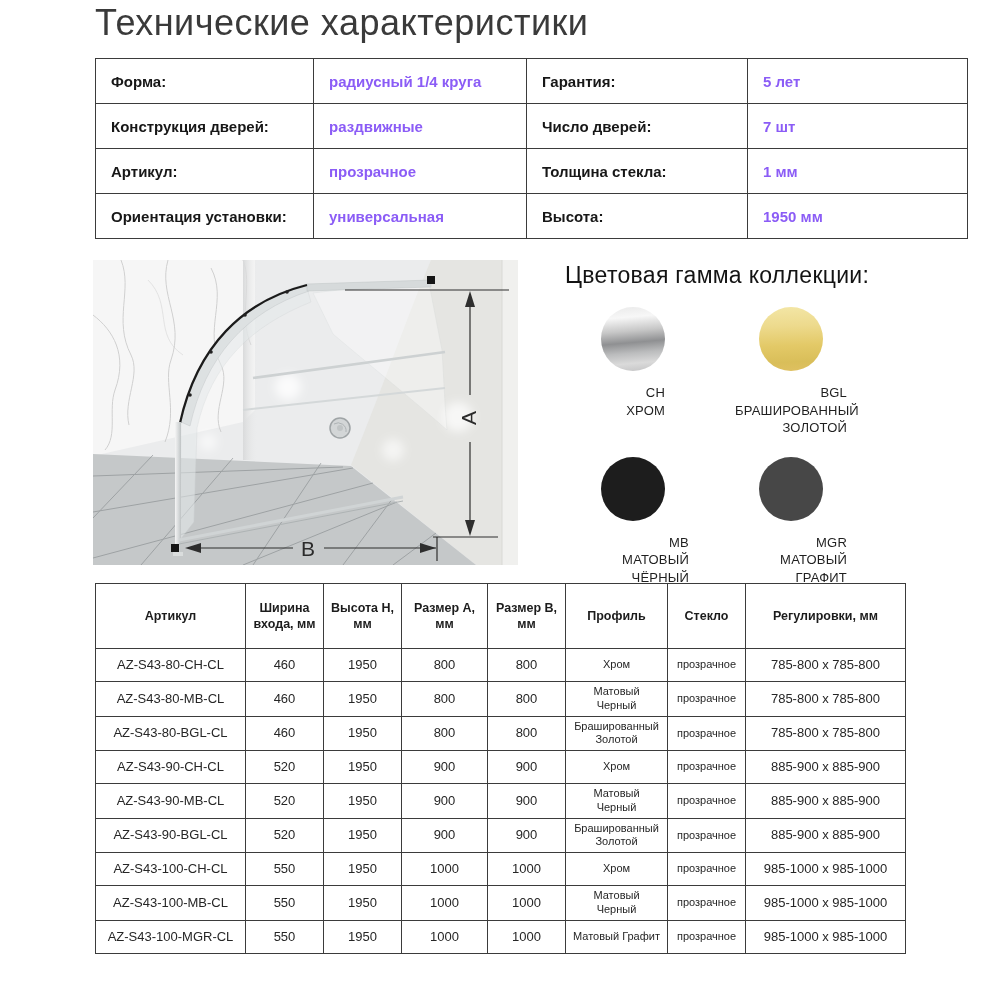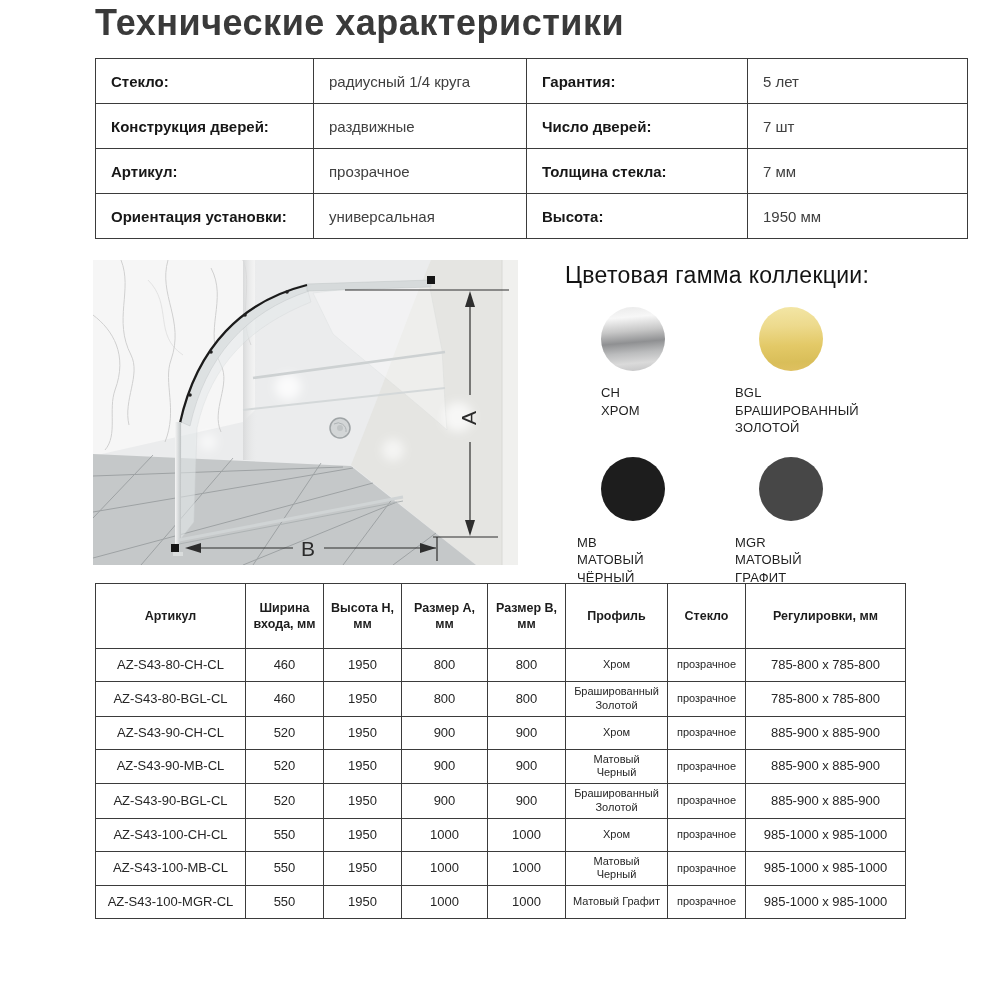--- a/index.html
+++ b/index.html
@@ -1,38 +1,38 @@
 <!DOCTYPE html>
 <html><head>
 <meta charset="utf-8">
 <style>
   html,body{margin:0;padding:0;background:#ffffff;}
   #page{position:relative;width:1000px;height:1000px;background:#fff;
         font-family:"Liberation Sans","DejaVu Sans",sans-serif;color:#2a2a2a;overflow:hidden;}
 
   
-  .page-title{position:absolute;left:95px;top:2px;font-size:36px;font-weight:700;
+  .page-title{position:absolute;left:95px;top:2px;font-size:36px;font-weight:400;
               letter-spacing:.5px;color:#3a3a3a;}
 
   
   .spec-table{position:absolute;left:95px;top:58px;width:808px;border-collapse:collapse;table-layout:fixed;}
   .spec-table td{border:1px solid #3b3b3b;height:44px;padding:0 0 0 15px;vertical-align:middle;
                  font-size:15px;background:#fff;}
   .spec-table td.sl{font-weight:700;color:#171717;}
-  .spec-table td.sv{font-weight:400;color:#404040;}
+  .spec-table td.sv{font-weight:700;color:#8b5cf6;}
 
   
   .product-figure{position:absolute;left:93px;top:260px;width:425px;height:305px;}
   .product-figure svg{display:block;}
 
   
   .colors{position:absolute;left:554px;top:262px;width:390px;}
   .colors-title{font-size:23px;font-weight:400;color:#131313;letter-spacing:.3px;padding-left:11px;}
   .swatch-grid{margin-top:18px;display:grid;grid-template-columns:158px 158px;row-gap:20px;justify-items:center;}
-  .swatch{text-align:left;}
+  .swatch{text-align:right;}
   .circle{width:64px;height:64px;border-radius:50%;margin:0 auto;background:#888;}
   .circle.chrome{background:linear-gradient(175deg,#e9e9e9 0%,#f7f7f7 18%,#c7c7c7 38%,#8f9092 55%,#bbbcbd 70%,#dadada 85%,#c2c2c3 100%);}
   .circle.gold{background:linear-gradient(178deg,#f3e6a6 0%,#edda8d 30%,#e3c967 60%,#d9be59 85%,#dfc061 100%);}
   .swatch-label{margin-top:13px;font-size:13px;line-height:1.35;color:#1f1f1f;letter-spacing:.2px;}
   .swatch-label .cname{max-width:112px;margin:0 auto;}
 
   
   .products-table{position:absolute;left:95px;top:583px;width:810px;border-collapse:collapse;table-layout:fixed;}
   .products-table th{border:1px solid #3b3b3b;font-size:12.5px;font-weight:700;color:#1c1c1c;
                      text-align:center;vertical-align:middle;height:60px;padding:2px 3px;
@@ -45,36 +45,36 @@
 </head>
 <body>
 
 <div id="page">
 
   <div class="page-title">Технические характеристики</div>
 
   <table class="spec-table">
     <tbody>
         <tr>
-      <td class="sl" style="width:202px">Стекло:</td>
+      <td class="sl" style="width:202px">Форма:</td>
       <td class="sv" style="width:197px">радиусный 1/4 круга</td>
       <td class="sl" style="width:205px">Гарантия:</td>
       <td class="sv" style="width:204px">5 лет</td>
     </tr>
     <tr>
       <td class="sl">Конструкция дверей:</td>
       <td class="sv">раздвижные</td>
       <td class="sl">Число дверей:</td>
       <td class="sv">7 шт</td>
     </tr>
     <tr>
       <td class="sl">Артикул:</td>
       <td class="sv">прозрачное</td>
       <td class="sl">Толщина стекла:</td>
-      <td class="sv">7 мм</td>
+      <td class="sv">1 мм</td>
     </tr>
     <tr>
       <td class="sl">Ориентация установки:</td>
       <td class="sv">универсальная</td>
       <td class="sl">Высота:</td>
       <td class="sv">1950 мм</td>
     </tr>
   </tbody>
     </table>
 
@@ -243,20 +243,31 @@
       <td class="c0">AZ-S43-80-CH-CL</td>
       <td class="c1">460</td>
       <td class="c2">1950</td>
       <td class="c3">800</td>
       <td class="c4">800</td>
       <td class="c5">Хром</td>
       <td class="c6">прозрачное</td>
       <td class="c7">785-800 x 785-800</td>
     </tr>
         <tr>
+      <td class="c0">AZ-S43-80-MB-CL</td>
+      <td class="c1">460</td>
+      <td class="c2">1950</td>
+      <td class="c3">800</td>
+      <td class="c4">800</td>
+      <td class="c5">Матовый
+Черный</td>
+      <td class="c6">прозрачное</td>
+      <td class="c7">785-800 x 785-800</td>
+    </tr>
+        <tr>
       <td class="c0">AZ-S43-80-BGL-CL</td>
       <td class="c1">460</td>
       <td class="c2">1950</td>
       <td class="c3">800</td>
       <td class="c4">800</td>
       <td class="c5">Брашированный
 Золотой</td>
       <td class="c6">прозрачное</td>
       <td class="c7">785-800 x 785-800</td>
     </tr>

